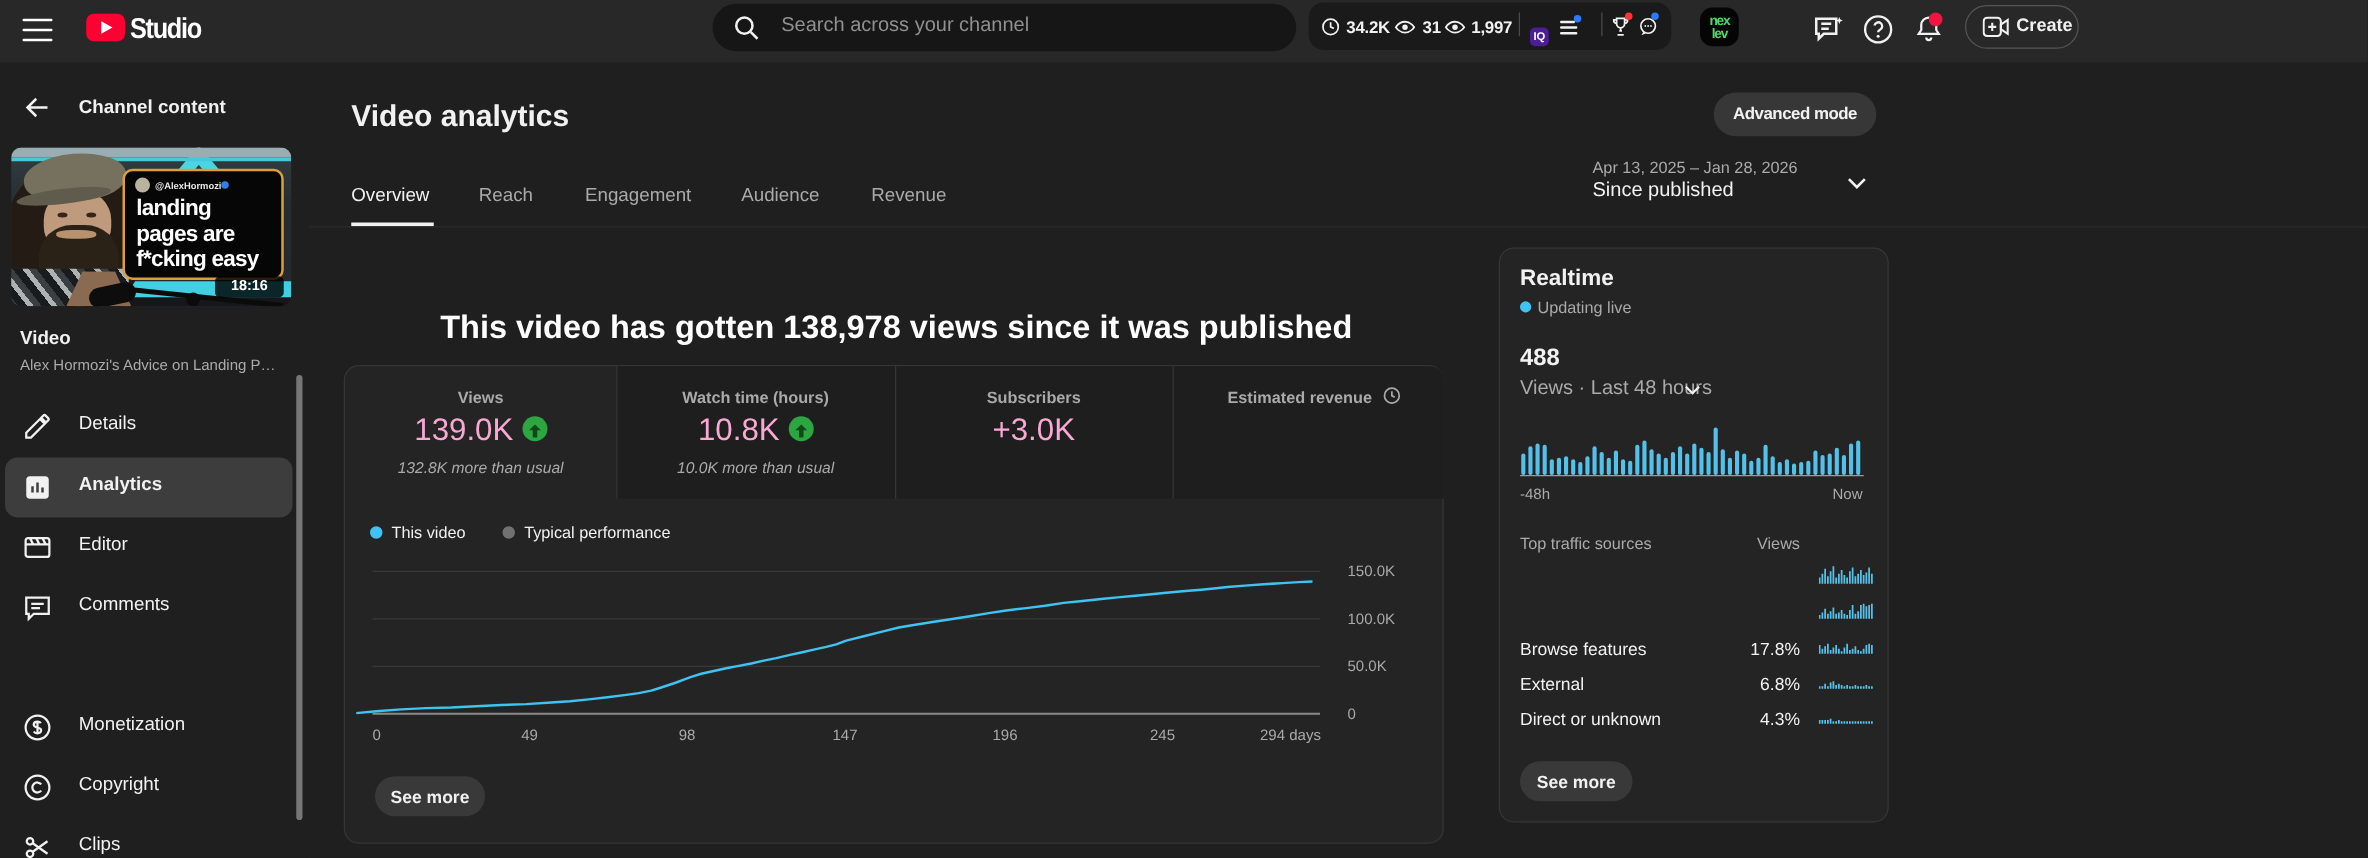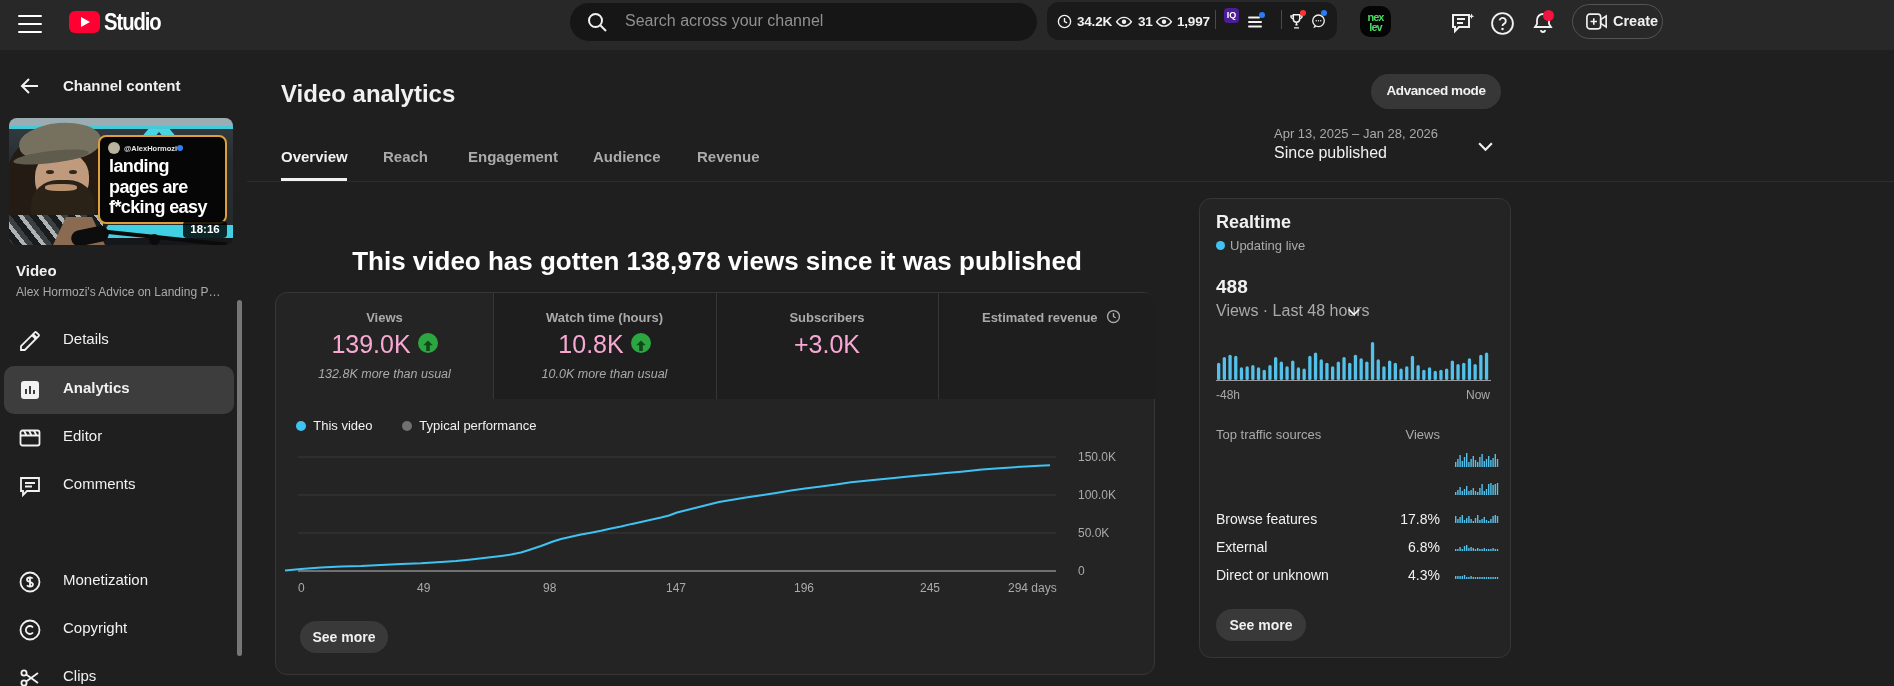--- a/index.html
+++ b/index.html
@@ -33,21 +33,21 @@
 #vtitle { position:absolute; left:16px; top:235px; color:#aaa; font-size:12px; }
 .mrow { position:absolute; left:0; width:247px; height:48px; }
 .mrow .ic { position:absolute; left:18px; top:12px; width:24px; height:24px; }
 .mrow .tx { position:absolute; left:63px; top:13px; color:#f1f1f1; font-size:15px; }
 #hl { position:absolute; left:4px; top:0px; width:230px; height:48px; background:#3d3d3d; border-radius:10px; }
 #scrollbar { position:absolute; left:237px; top:250px; width:5px; height:356px; background:#767676; border-radius:3px; }
 
 #main { position:absolute; left:247px; top:50px; width:1647px; height:636px; background:#1f1f1f; }
 #vatitle { position:absolute; left:34px; top:30px; color:#f1f1f1; font-size:24px; font-weight:bold; }
 #advmode { position:absolute; left:1124px; top:24px; width:130px; height:35px; background:#373737; border-radius:18px; color:#f1f1f1; font-size:13.5px; font-weight:bold; letter-spacing:-0.4px; text-align:center; line-height:34px; }
-.tab { position:absolute; top:98px; color:#aaa; font-size:15px; font-weight:bold; }
+.tab { position:absolute; top:98px; color:#aaa; font-size:15px; font-weight:normal; }
 #tabline { position:absolute; left:34px; top:128px; width:66px; height:3px; background:#f1f1f1; }
 #tabborder { position:absolute; left:0px; top:131px; width:1647px; height:1px; background:#2d2d2d; }
 #daterange { position:absolute; left:1027px; top:76px; color:#aaa; font-size:13px; }
 #sincepub { position:absolute; left:1027px; top:94px; color:#f1f1f1; font-size:16px; }
 
 #card1 { position:absolute; left:28px; top:242px; width:880px; height:383px; background:#242424; border:1px solid #363636; border-radius:12px; }
 #headline { position:absolute; left:0px; top:164px; width:940px; text-align:center; color:#fff; font-size:26px; font-weight:bold;margin-top:32px; }
 .statcol { position:absolute; top:0; height:106px; }
 .statcol .lbl { position:absolute; top:17px; width:100%; text-align:center; color:#aaa; font-size:13px; font-weight:bold; }
 .statcol .val { position:absolute; top:37px; width:100%; text-align:center; color:#f9a8d4; font-size:25px; }
@@ -99,21 +99,21 @@
       <path d="M12 3.2C6 3.2 2.2 9 2.2 9s3.8 5.8 9.8 5.8 9.8-5.8 9.8-5.8S18 3.2 12 3.2z" fill="none" stroke="#f1f1f1" stroke-width="1.9"></path>
       <circle cx="12" cy="9" r="2.9" fill="#f1f1f1"></circle>
     </svg>
   <div class="ptxt" style="left:1138px">31</div>
   <svg class="abs" style="left:1155px;top:15px" width="18" height="13.5" viewBox="0 0 24 18">
       <path d="M12 3.2C6 3.2 2.2 9 2.2 9s3.8 5.8 9.8 5.8 9.8-5.8 9.8-5.8S18 3.2 12 3.2z" fill="none" stroke="#f1f1f1" stroke-width="1.9"></path>
       <circle cx="12" cy="9" r="2.9" fill="#f1f1f1"></circle>
     </svg>
   <div class="ptxt" style="left:1177px">1,997</div>
   <div class="vdiv" style="left:1215px"></div>
-  <div class="abs" style="left:1224px;top:8px;width:15px;height:15px;background:#4c1d95;border-radius:4px;color:#fff;font-size:9px;font-weight:bold;text-align:center;line-height:15px">IQ</div>
+  <div class="abs" style="left:1224px;top:22px;width:15px;height:15px;background:#4c1d95;border-radius:4px;color:#fff;font-size:9px;font-weight:bold;text-align:center;line-height:15px">IQ</div>
   <svg class="abs" style="left:1248px;top:15.5px" width="14" height="12" viewBox="0 0 14 12">
       <g stroke="#f1f1f1" stroke-width="2" stroke-linecap="round">
         <line x1="1" y1="1.5" x2="11" y2="1.5"></line>
         <line x1="1" y1="6" x2="13" y2="6"></line>
         <line x1="1" y1="10.5" x2="13" y2="10.5"></line>
       </g>
     </svg>
   <div class="abs" style="left:1259px;top:12px;width:6px;height:6px;border-radius:50%;background:#2b7bf8"></div>
   <div class="vdiv" style="left:1281px"></div>
   <svg class="abs" style="left:1288px;top:12px" width="17" height="19" viewBox="0 0 24 26" fill="none" stroke="#f1f1f1" stroke-width="2">
@@ -181,21 +181,21 @@
     <div style="position:absolute;left:44px;top:99px;width:52px;height:28px;clip-path:polygon(25% 0,75% 0,100% 100%,0 100%);background:#8a6a50"></div>
     <div style="position:absolute;left:62px;top:110px;width:38px;height:16px;border-radius:8px;background:#0d0d0d;transform:rotate(-12deg)"></div>
     <div style="position:absolute;left:94px;top:118px;width:124px;height:4px;background:#0b0b0b;transform:rotate(6deg)"></div>
     <div style="position:absolute;left:140px;top:116px;width:11px;height:11px;border-radius:50%;background:#0b0b0b"></div>
     <div style="position:absolute;left:89px;top:17px;width:129px;height:89px;background:#060606;border:2px solid #dd9f3a;border-radius:8px">
       <div style="position:absolute;left:8px;top:5px;width:12px;height:12px;border-radius:50%;background:#b9b29f"></div>
       <div style="position:absolute;left:24px;top:7px;color:#e8e8e8;font-size:7.5px;font-weight:bold">@AlexHormozi</div>
       <div style="position:absolute;left:77px;top:8px;width:6px;height:6px;border-radius:50%;background:#2f7ff0"></div>
       <div style="position:absolute;left:9px;top:19px;color:#fff;font-size:18px;line-height:20.5px;font-weight:bold;letter-spacing:-0.6px">landing<br>pages are<br>f*cking easy</div>
     </div>
-    <div style="position:absolute;right:6px;top:103px;width:44px;height:17px;background:rgba(0,0,0,.82);border-radius:4px;color:#fff;font-size:11.5px;font-weight:bold;text-align:center;line-height:17px">18:16</div>
+    <div style="position:absolute;right:6px;top:103px;width:55px;height:17px;background:rgba(0,0,0,.82);border-radius:4px;color:#fff;font-size:11.5px;font-weight:bold;text-align:center;line-height:17px">18:16</div>
   </div>
   <div id="vlabel">Video</div>
   <div id="vtitle">Alex Hormozi's Advice on Landing P…</div>
   <div class="mrow" style="top:267px">
     <svg class="ic" viewBox="0 0 24 24" fill="none" stroke="#f1f1f1" stroke-width="1.8">
         <path d="M3 17.2V21h3.8L17.8 10 14 6.2 3 17.2zM20.7 7.1a1 1 0 0 0 0-1.4l-2.4-2.4a1 1 0 0 0-1.4 0L15 5.2 18.8 9l1.9-1.9z"></path>
       </svg>
     <div class="tx">Details</div>
   </div>
   <div class="mrow" style="top:316px">

